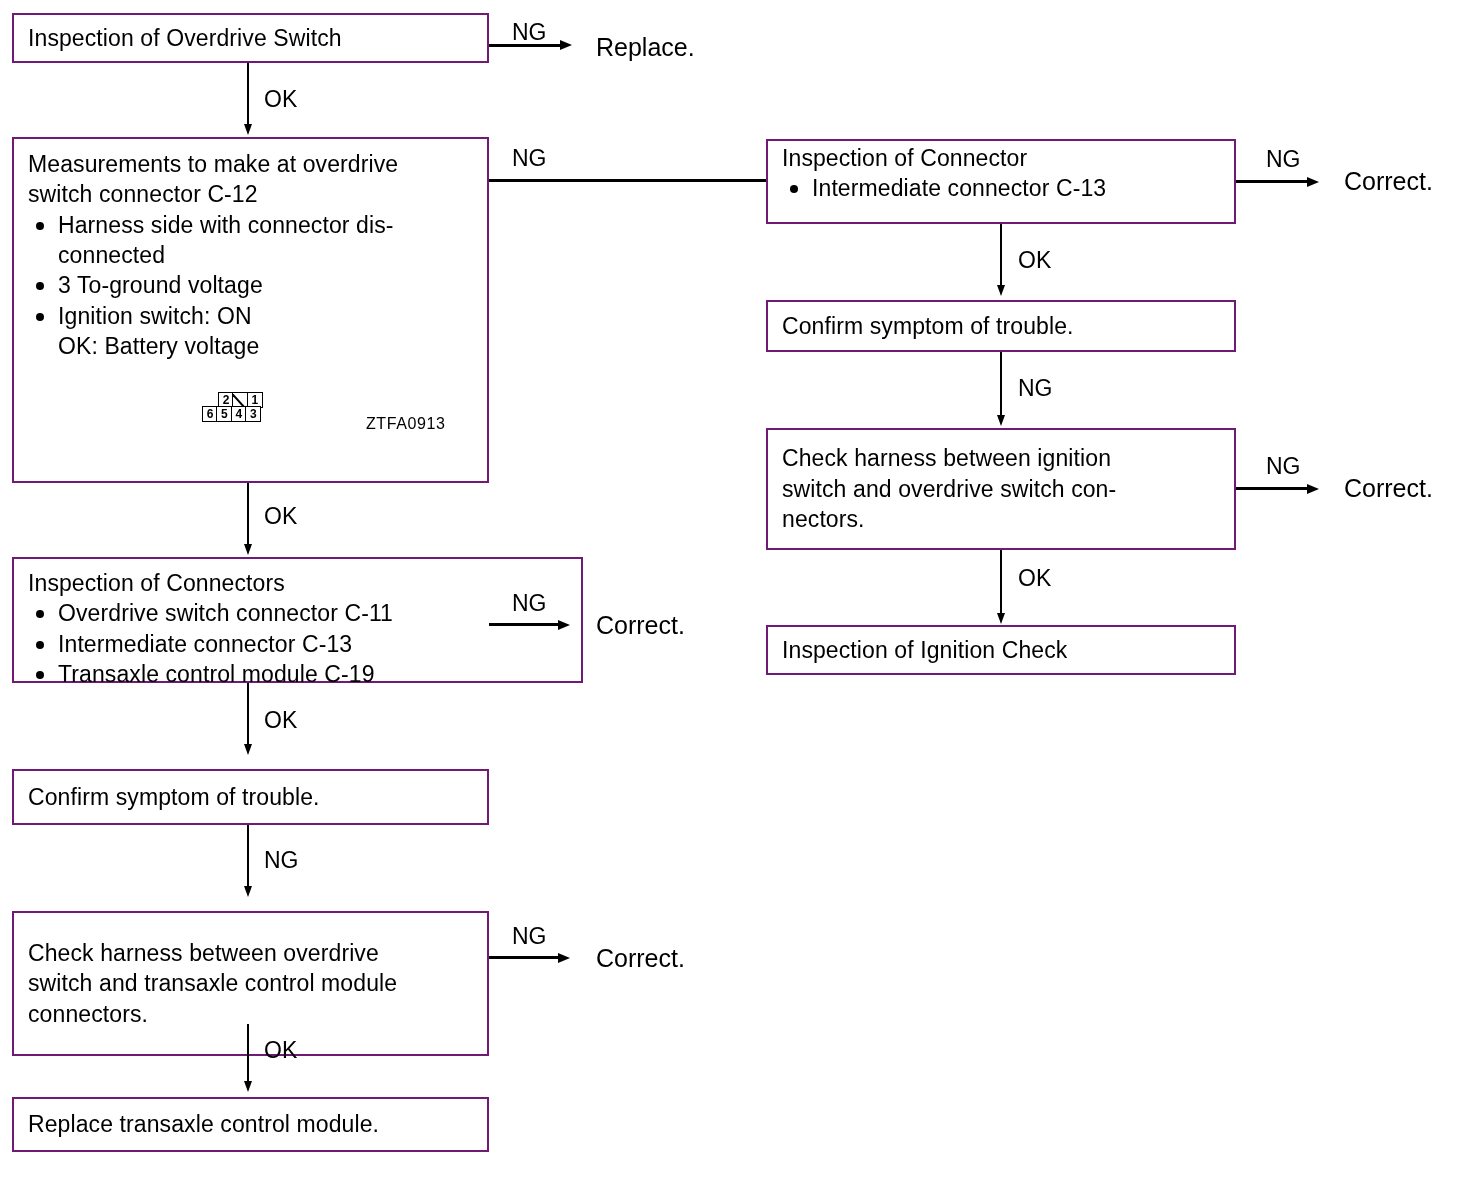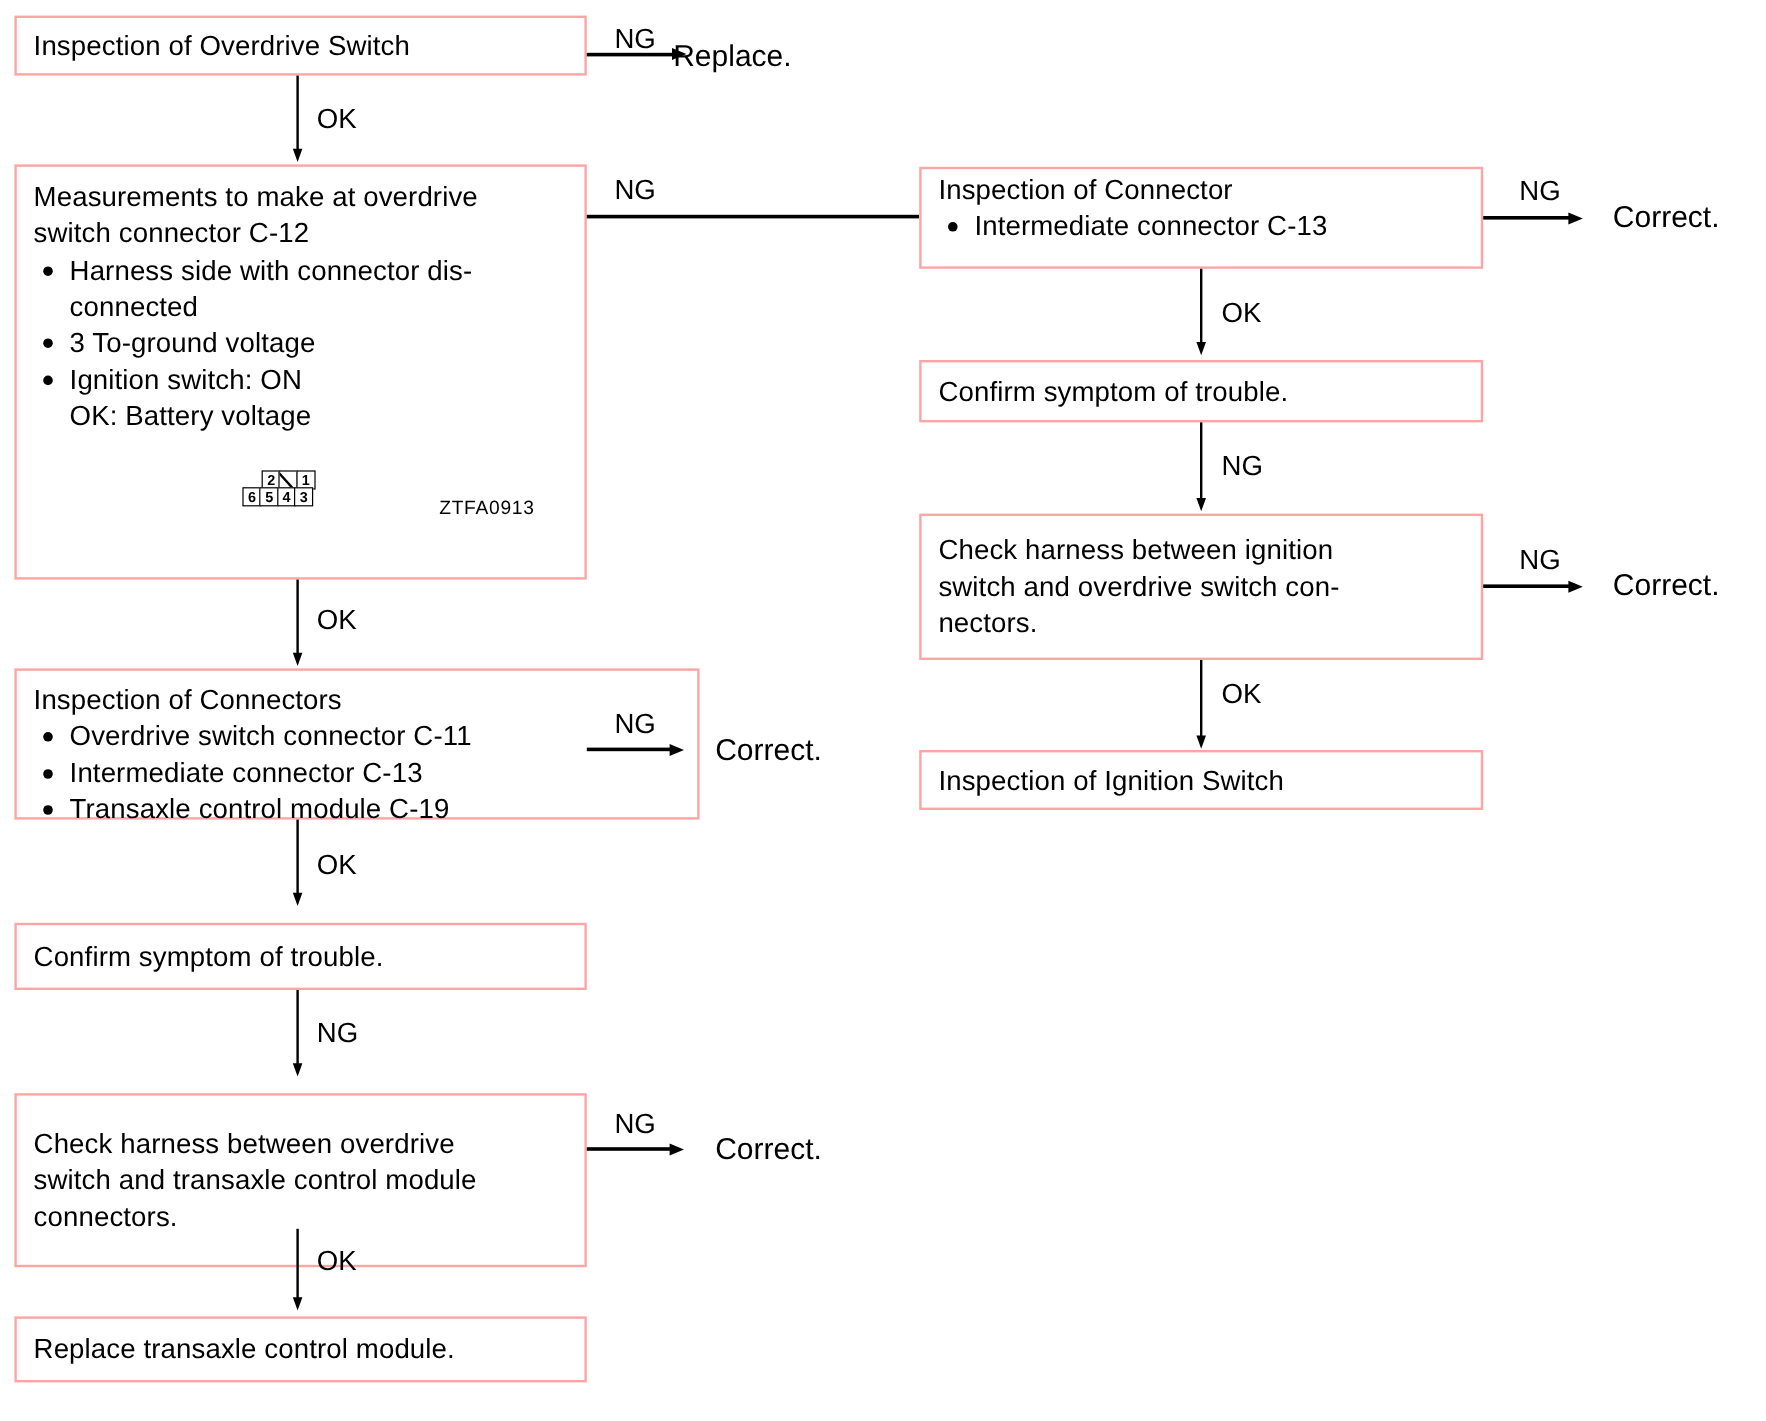--- a/index.html
+++ b/index.html
@@ -17,21 +17,21 @@
     width: 1472px;
     height: 1184px;
     background: #ffffff;
     overflow: hidden;
   }
 
   
   .box {
     position: absolute;
     box-sizing: border-box;
-    border: 2px solid #fca5a5;
+    border: 2px solid #701a75;
     background: #fff;
     padding: 6px 10px 6px 14px;
     font-size: 23px;
     line-height: 1.32;
     letter-spacing: .1px;
   }
   .box .title {
     white-space: pre-line;
   }
   .box ul {
@@ -152,21 +152,21 @@
 
 <div id="sheet">
 
   <div class="box" style="left:12px; top:13px; width:477px; height:50px; display:flex; align-items:center;">
     <div class="title">Inspection of Overdrive Switch</div>
   </div>
 
   <div class="hline" style="left:489px; top:44px; width:72px;"></div>
   <div class="arrow-right" style="left:560px; top:40px;"></div>
   <div class="edgelabel" style="left:512px; top:21px;">NG</div>
-  <div class="terminal" style="left:561px; top:35px;">Replace.</div>
+  <div class="terminal" style="left:596px; top:35px;">Replace.</div>
 
   <div class="vline" style="left:247px; top:63px; height:62px;"></div>
   <div class="arrow-down" style="left:243.5px; top:124px;"></div>
   <div class="edgelabel" style="left:264px; top:88px;">OK</div>
 
   <div class="box" style="left:12px; top:137px; width:477px; height:346px; padding-top:10px;">
     <div class="title">Measurements to make at overdrive
 switch connector C-12</div>
     <ul>
       <li>Harness side with connector dis-
@@ -278,16 +278,16 @@
   <div class="hline" style="left:1236px; top:487px; width:72px;"></div>
   <div class="arrow-right" style="left:1307px; top:483.5px;"></div>
   <div class="edgelabel" style="left:1266px; top:455px;">NG</div>
   <div class="terminal" style="left:1344px; top:476px;">Correct.</div>
 
   <div class="vline" style="left:1000px; top:550px; height:64px;"></div>
   <div class="arrow-down" style="left:996.5px; top:613px;"></div>
   <div class="edgelabel" style="left:1018px; top:567px;">OK</div>
 
   <div class="box" style="left:766px; top:625px; width:470px; height:50px; display:flex; align-items:center;">
-    <div class="title">Inspection of Ignition Switch</div>
+    <div class="title">Inspection of Ignition Check</div>
   </div>
 
 </div>
 
 </body></html>

